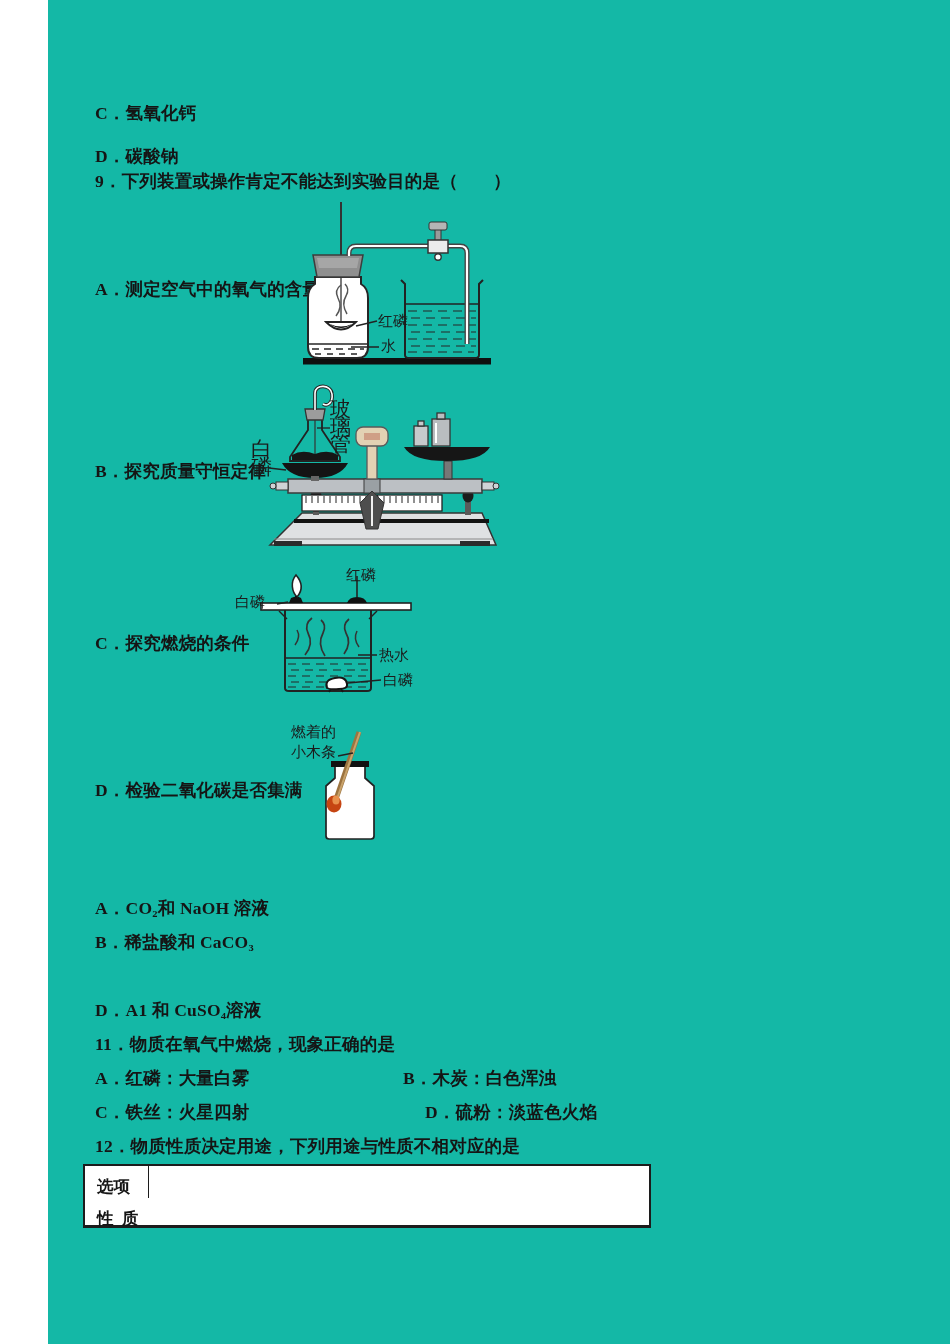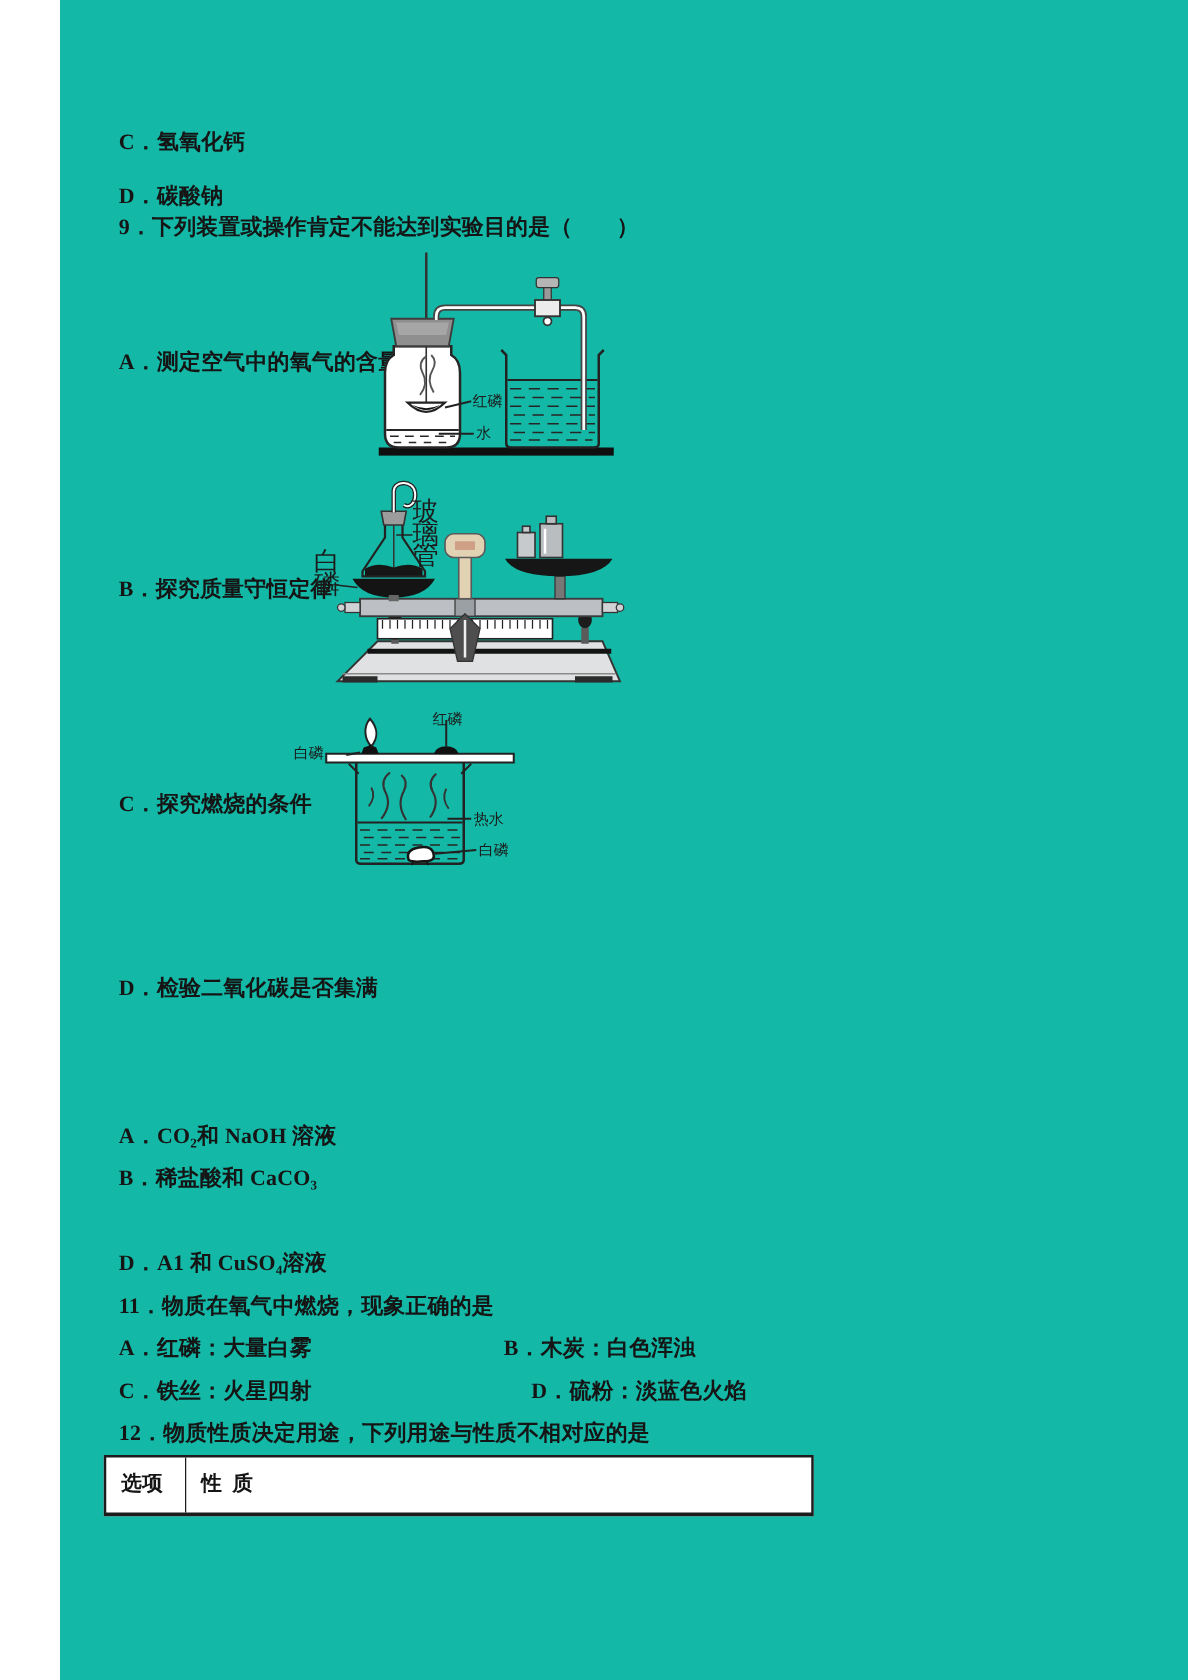--- a/index.html
+++ b/index.html
@@ -8,31 +8,31 @@
     font-family:"Liberation Serif","DejaVu Serif","DejaVu Sans",serif;
     color:#151515; overflow:hidden;margin-left:48px;
   }
   .t {
     position:absolute; font-weight:bold; font-size:17.5px; line-height:21px;
     white-space:pre; color:#151515; letter-spacing:0.2px;
   }
   .diagram { position:absolute; }
   .diagram svg { position:absolute; left:0; top:0; }
   .dlabel {
-    position:absolute; font-size:12px; line-height:17px; font-weight:normal;
+    position:absolute; font-size:15px; line-height:17px; font-weight:normal;
     white-space:pre; color:#1b1b1b;
   }
   .vlabel {
     position:absolute; width:17px; font-size:21px; line-height:17.5px;
     font-weight:normal; color:#1b1b1b; word-break:break-all; text-align:center;
   }
   .qtable {
-    position:absolute; left:35px; top:1164px; width:568px; height:49px;
+    position:absolute; left:35px; top:1164px; width:568px; height:64px;
     border:2px solid #1c1c1c; border-bottom-width:3px;
-    display:flex; box-sizing:border-box; background:#fff;
+    display:flex; box-sizing:border-box; background:#fff;flex-direction:column;
   }
   .cell {
     box-sizing:border-box; padding:10px 0 0 12px; font-weight:bold;
     font-size:16.5px; white-space:pre; color:#151515;
   }
   .cell.c1 { width:64px;  border-right:1.5px solid #1c1c1c; }
   .cell.c2 { width:217px; border-right:1.5px solid #1c1c1c; }
   .cell.c3 { flex:1; }
 </style>
 </head>
@@ -165,20 +165,33 @@
       <line x1="46" y1="41" x2="57" y2="39" stroke="#222" stroke-width="1.5"></line>
       <line x1="127" y1="92" x2="146" y2="92" stroke="#222" stroke-width="1.5"></line>
       <line x1="117" y1="120" x2="150" y2="117" stroke="#222" stroke-width="1.5"></line>
     </svg>
     <div class="dlabel" style="left:115px; top:4px;">红磷</div>
     <div class="dlabel" style="left:4px; top:31px;">白磷</div>
     <div class="dlabel" style="left:148px; top:84px;">热水</div>
     <div class="dlabel" style="left:152px; top:109px;">白磷</div>
   </div>
 
+  <div class="diagram" style="left:233px; top:720px; width:110px; height:126px;">
+    <svg width="110" height="126" viewBox="0 0 110 126">
+      <path d="M 54 47 L 54 58 L 45 66 L 45 116 Q 45 119 48 119 L 90 119 Q 93 119 93 116 L 93 66 L 84 58 L 84 47" fill="#ffffff" stroke="#222" stroke-width="1.7"></path>
+      <rect x="50" y="41" width="38" height="6" fill="#111"></rect>
+      <line x1="78" y1="12" x2="54" y2="82" stroke="#9c7440" stroke-width="5"></line>
+      <line x1="79" y1="12" x2="55" y2="82" stroke="#c9a36b" stroke-width="2"></line>
+      <ellipse cx="53" cy="84" rx="7.5" ry="8.5" fill="#c64512"></ellipse>
+      <ellipse cx="55" cy="80" rx="3.6" ry="4.5" fill="#e8914d"></ellipse>
+      <line x1="57" y1="36" x2="72" y2="33" stroke="#222" stroke-width="1.5"></line>
+    </svg>
+    <div class="dlabel" style="left:10px; top:4px;">燃着的</div>
+    <div class="dlabel" style="left:10px; top:24px;">小木条</div>
+  </div>
 
   <div class="t" style="left:47px; top:898px;">A．CO₂和 NaOH 溶液</div>
   <div class="t" style="left:47px; top:932px;">B．稀盐酸和 CaCO₃</div>
   <div class="t" style="left:47px; top:1000px;">D．A1 和 CuSO₄溶液</div>
 
   <div class="t" style="left:47px; top:1034px;">11．物质在氧气中燃烧，现象正确的是</div>
   <div class="t" style="left:47px; top:1068px;">A．红磷：大量白雾</div>
   <div class="t" style="left:355px; top:1068px;">B．木炭：白色浑浊</div>
   <div class="t" style="left:47px; top:1102px;">C．铁丝：火星四射</div>
   <div class="t" style="left:377px; top:1102px;">D．硫粉：淡蓝色火焰</div>

